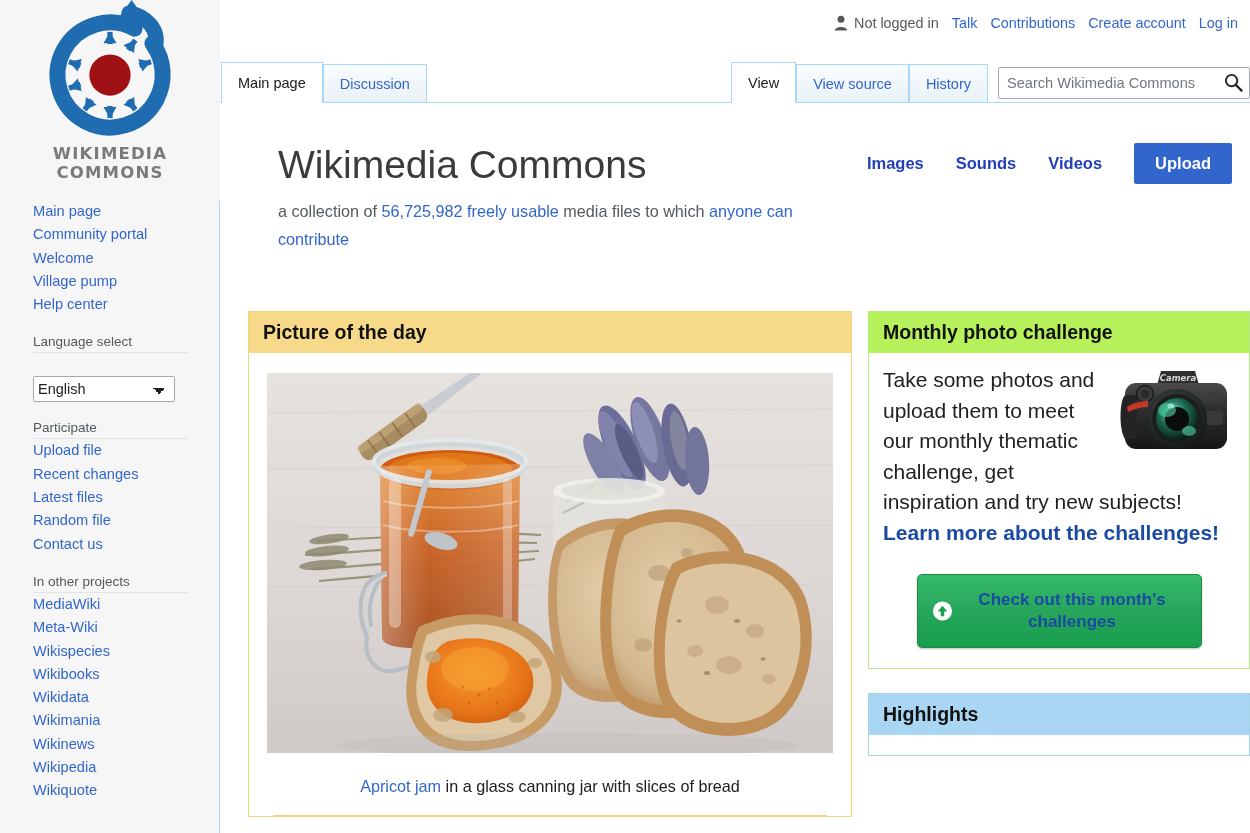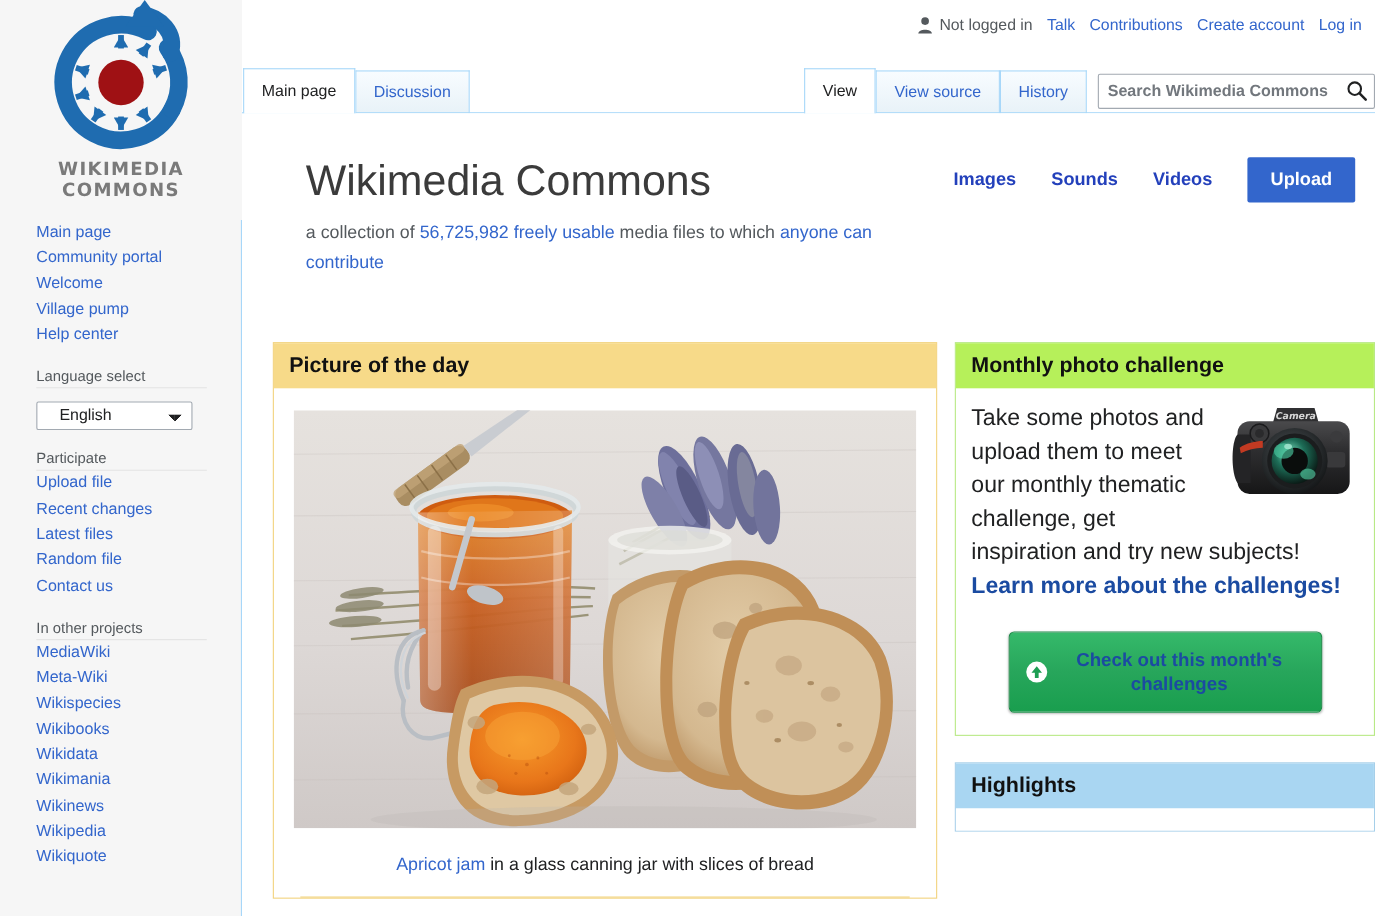--- a/index.html
+++ b/index.html
@@ -56,25 +56,25 @@
     display: block;
     color: #3366cc;
     text-decoration: none;
     font-size: 14.6px;
     line-height: 23.3px;
     padding: 0;
     white-space: nowrap;
   }
 
   #lang-select {
-    margin-top: 12px;
+    margin-top: 23px;
     width: 142px; height: 26px;
     font-family: "Liberation Sans", sans-serif;
     font-size: 14.5px;
-    padding: 2px 20px;
+    padding: 2px 4px;
     border: 1px solid #a2a9b1;
     background: #ffffff;
     color: #202122;
     border-radius: 2px;
     -webkit-appearance: none; appearance: none;
     background-image:
       linear-gradient(45deg, transparent 50%, #202122 50%),
       linear-gradient(135deg, #202122 50%, transparent 50%);
     background-position: calc(100% - 15px) 11px, calc(100% - 9px) 11px;
     background-size: 6px 6px, 6px 6px;
@@ -133,21 +133,20 @@
   #search-input {
     width: 252px; height: 32px;
     border: 1px solid #a2a9b1;
     border-radius: 2px;
     padding: 2px 30px 2px 8px;
     font-size: 14.6px;
     font-family: "Liberation Sans", sans-serif;
     color: #202122;
     background: #ffffff;
     outline: none;
-    font-weight: bold;
   }
   #search-input::placeholder { color: #72777d; }
   #search-icon {
     position: absolute; right: 7px; top: 6px;
     width: 19px; height: 19px;
     pointer-events: none;
   }
 
   
   #tab-underline {

